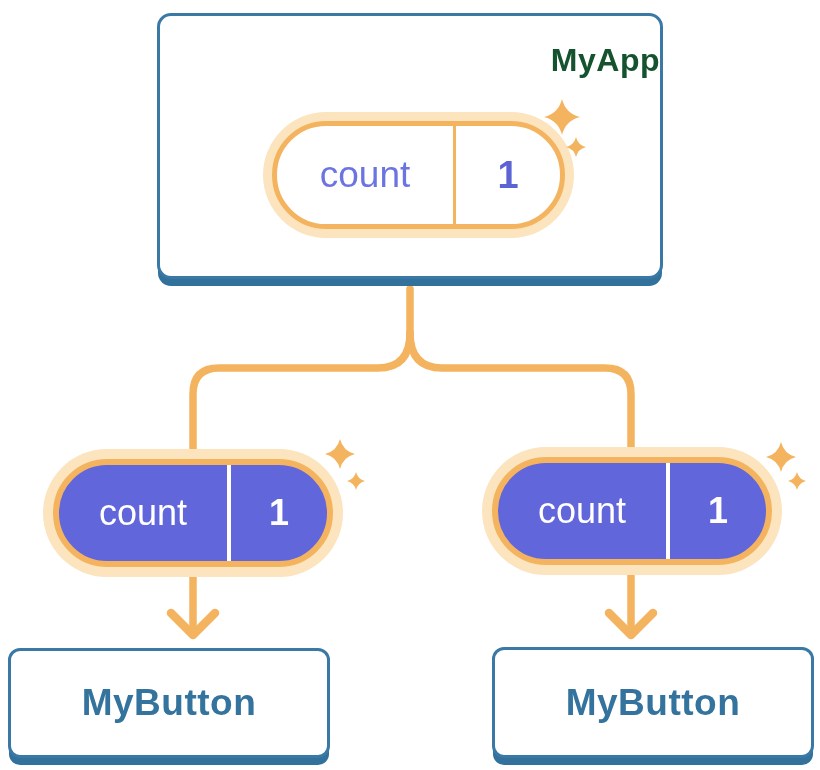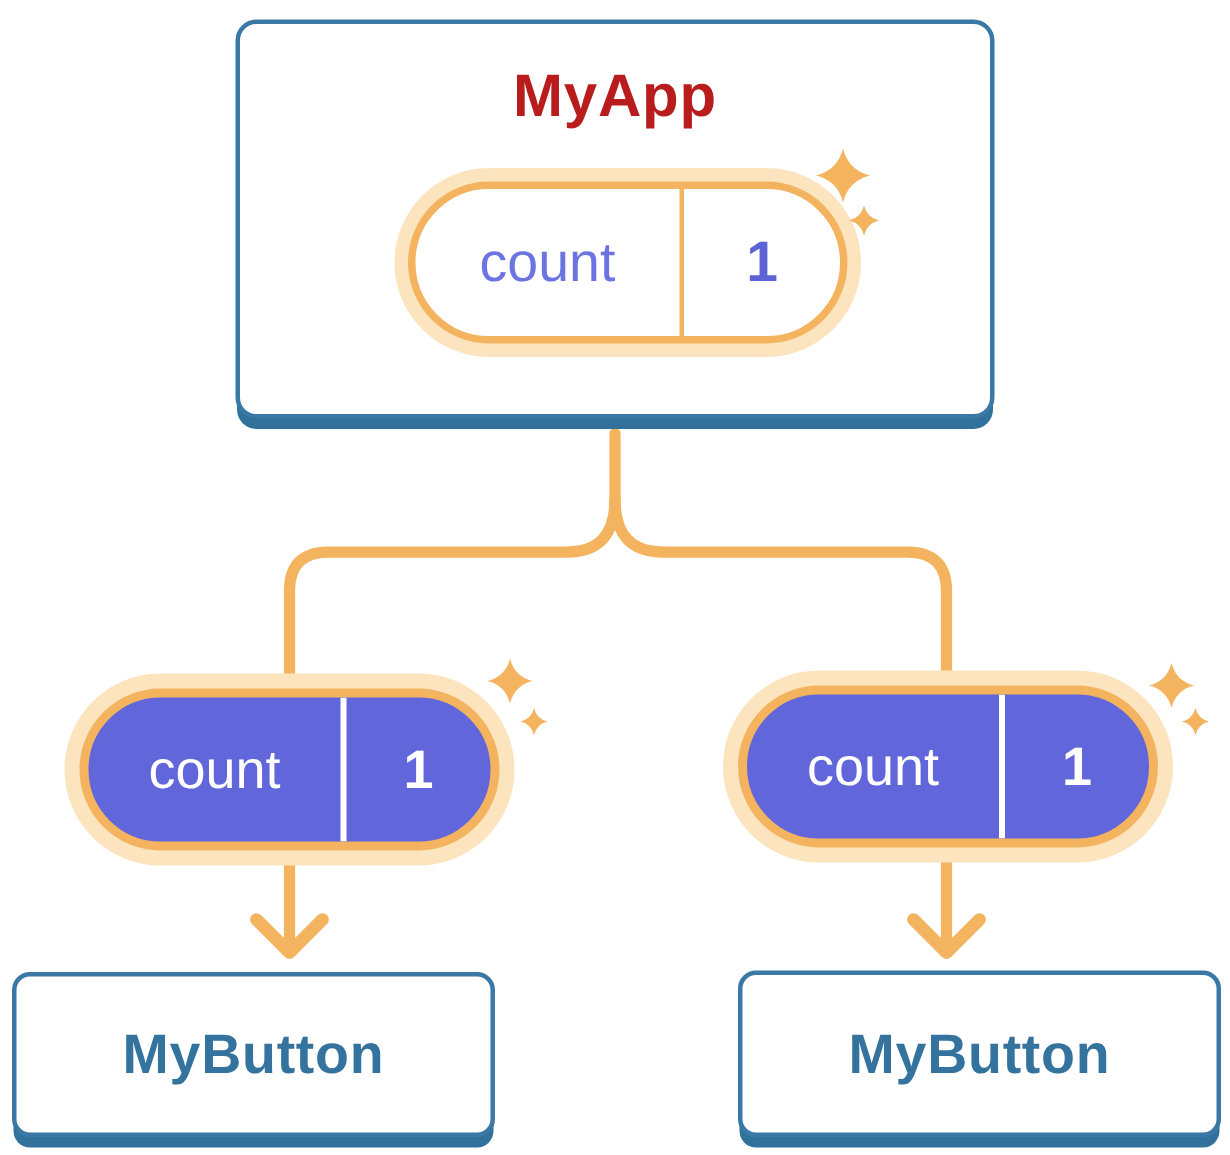--- a/index.html
+++ b/index.html
@@ -26,24 +26,24 @@
     box-shadow: 0 8px 0 -1px #32719C;
     z-index: 1;
   }
   .app-card   { left: 157px; top: 13px;  width: 506px; height: 266px; }
   .btn-card-l { left: 8px;   top: 648px; width: 322px; height: 110px; border-radius: 12px; }
   .btn-card-r { left: 492px; top: 647px; width: 322px; height: 111px; border-radius: 12px; }
   .card-title {
     position: absolute;
     left: 0; right: 0;
     top: 26px;
-    text-align: center;
-    font-size: 40px;
+    text-align: right;
+    font-size: 32px;
     font-weight: bold;
-    color: #b91c1c;
+    color: #14532d;
     letter-spacing: 0.5px;
   }
   .btn-title {
     position: absolute;
     left: 0; right: 0; top: 0; bottom: 0;
     display: flex;
     align-items: center;
     justify-content: center;
     font-size: 37px;
     font-weight: bold;

